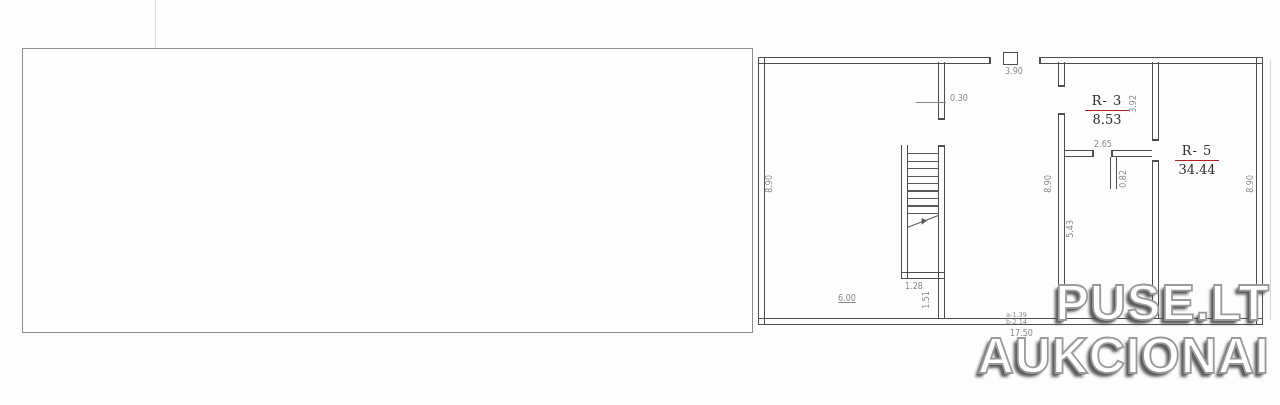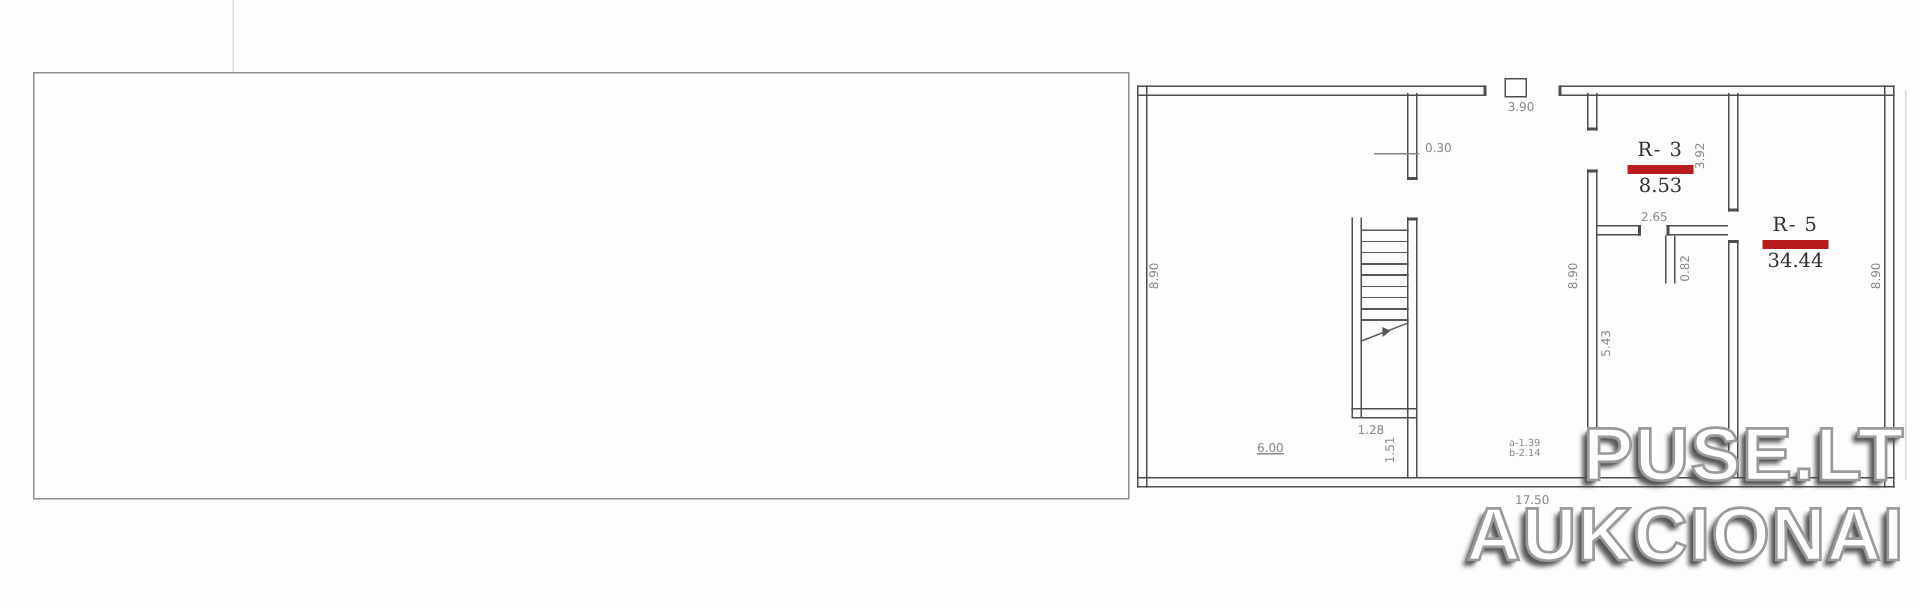--- a/index.html
+++ b/index.html
@@ -21,25 +21,25 @@
   
   .sheet{
     position:absolute;left:22px;top:48px;width:731px;height:285px;
     border:1.5px solid var(--frame);background:#fefefe;box-sizing:border-box;
   }
   .artifact-v{position:absolute;width:1px;background:#e2dcdc;}
   
   .plan{position:absolute;left:758px;top:57px;width:505px;height:268px;}
   .pillar{position:absolute;box-sizing:border-box;border:1.6px solid var(--line);background:#fff;}
   .room-label{position:absolute;width:92px;text-align:center;color:#2f2f2f;font-size:13px;line-height:16px;}
-  .room-label .rname{display:inline-block;border-bottom:6px solid #b91c1c;padding:0 7px 1px;letter-spacing:1px;}
+  .room-label .rname{display:inline-block;border-bottom:1px solid #b91c1c;padding:0 7px 1px;letter-spacing:1px;}
   .room-label .rarea{margin-top:1px;}
   .dim{position:absolute;font-family:"DejaVu Sans",sans-serif;font-size:8px;color:var(--dim);white-space:nowrap;}
   .dim.v{writing-mode:vertical-rl;transform:rotate(180deg);}
-  .dim.tiny{font-size:6.5px;line-height:7px;text-align:center;}
+  .dim.tiny{font-size:6.5px;line-height:7px;text-align:center;margin-top:20px;}
   .tick{position:absolute;background:#858585;}
   
   .treads{position:absolute;left:150px;top:96px;width:31px;height:64px;
     background:repeating-linear-gradient(to bottom,#585858 0px,#585858 1px,transparent 1px,transparent 7.5px);}
   .stair-diag{position:absolute;left:149px;top:170px;width:34px;height:0;
     border-top:1.3px solid #585858;transform:rotate(-21deg);transform-origin:left top;}
   .stair-arrow{position:absolute;left:162px;top:162px;width:0;height:0;
     border-left:3px solid transparent;border-right:3px solid transparent;border-top:6px solid #585858;
     transform:rotate(25deg);}
   

